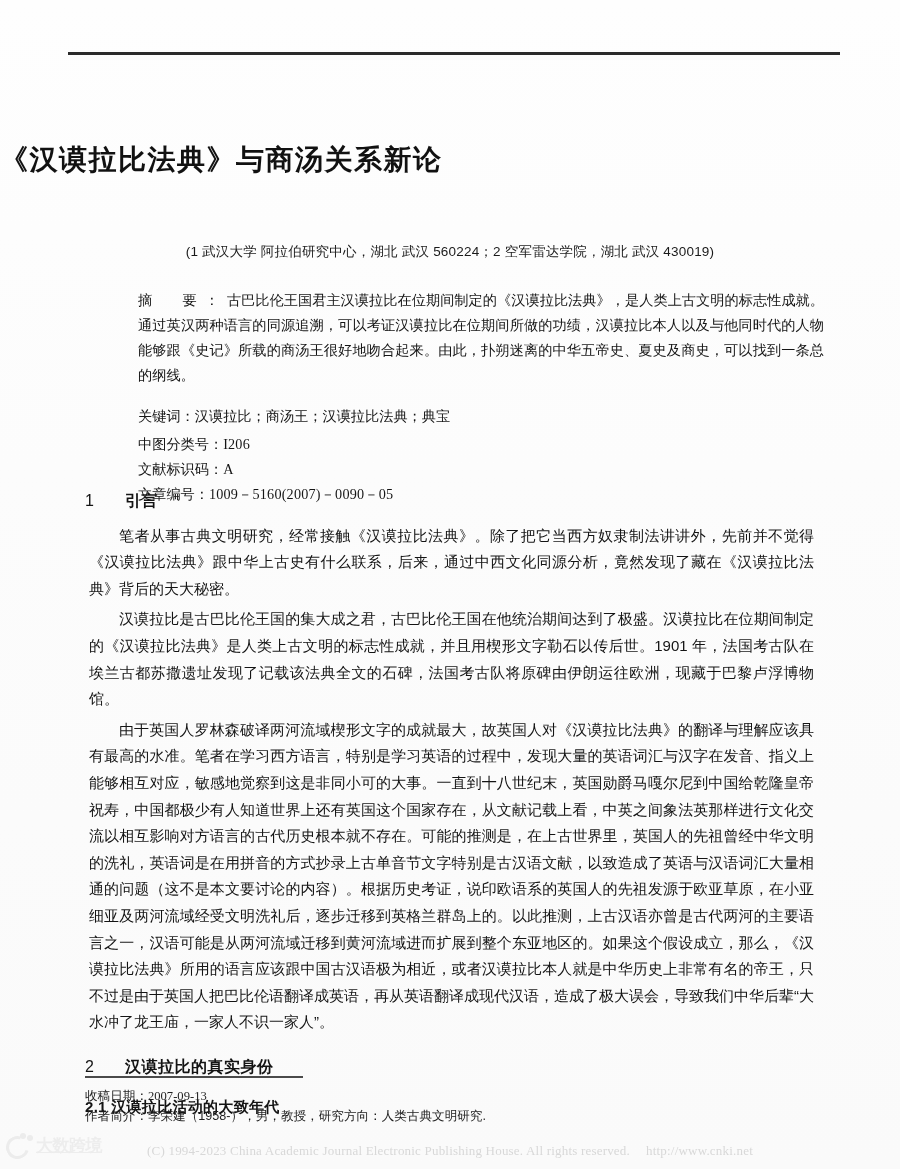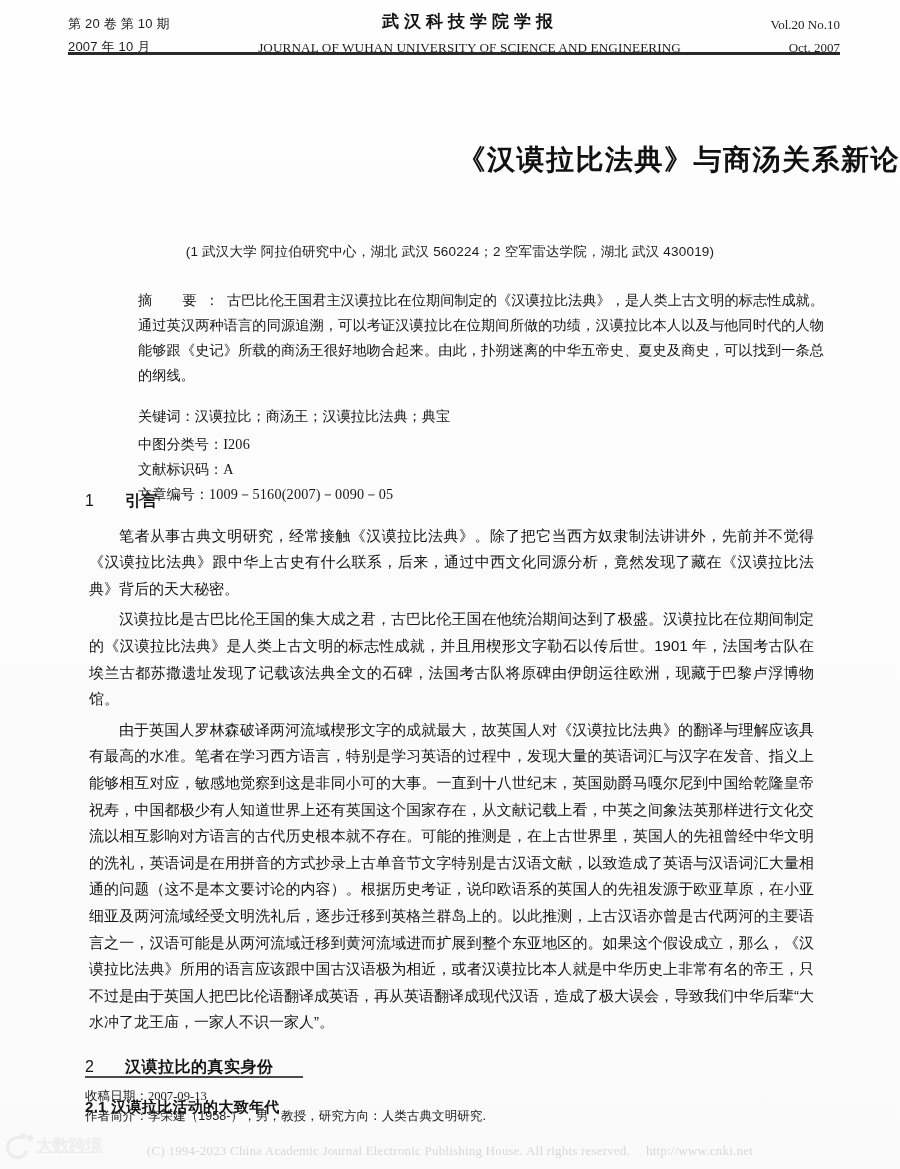--- a/index.html
+++ b/index.html
@@ -68,21 +68,21 @@
     top: 52px;
     width: 772px;
     height: 3px;
     background: #2b2b2b;
   }
   
   .title {
     position: absolute;
     left: 0; right: 0;
     top: 122px;
-    text-align: right;
+    text-align: left;
     font-family: "Liberation Sans", sans-serif;
     font-size: 28px;
     font-weight: bold;
     letter-spacing: 1.5px;
     color: #111;
   }
   .authors {
     position: absolute;
     left: 0; right: 0;
     top: 203px;
@@ -240,32 +240,20 @@
     color: #d2d2d2;
     letter-spacing: -.5px;
     text-decoration: underline;
   }
 </style>
 </head>
 <body>
 
 <div class="page">
 
-  <div class="runhead">
-    <div class="runhead-row">
-      <span class="rh-left">第 20 卷  第 10 期</span>
-      <span class="rh-center-cn">武汉科技学院学报</span>
-      <span class="rh-right">Vol.20 No.10</span>
-    </div>
-    <div class="runhead-row second">
-      <span class="rh-left">2007 年 10 月</span>
-      <span class="rh-center-en">JOURNAL OF WUHAN UNIVERSITY OF SCIENCE AND ENGINEERING</span>
-      <span class="rh-right">Oct. 2007</span>
-    </div>
-  </div>
   <div class="rule-thick"></div>
 
   <h1 class="title">《汉谟拉比法典》与商汤关系新论</h1>
 
 
   <div class="affil">(1 武汉大学 阿拉伯研究中心，湖北 武汉 560224；2 空军雷达学院，湖北 武汉 430019)</div>
 
   <div class="absblock">
     <div class="abs-line"><span class="abs-label">摘　要：</span><span>古巴比伦王国君主汉谟拉比在位期间制定的《汉谟拉比法典》，是人类上古文明的标志性成就。通过英汉两种语言的同源追溯，可以考证汉谟拉比在位期间所做的功绩，汉谟拉比本人以及与他同时代的人物能够跟《史记》所载的商汤王很好地吻合起来。由此，扑朔迷离的中华五帝史、夏史及商史，可以找到一条总的纲线。</span></div>
     <div class="kw"><span>关键词：</span><span>汉谟拉比；商汤王；汉谟拉比法典；典宝</span></div>

